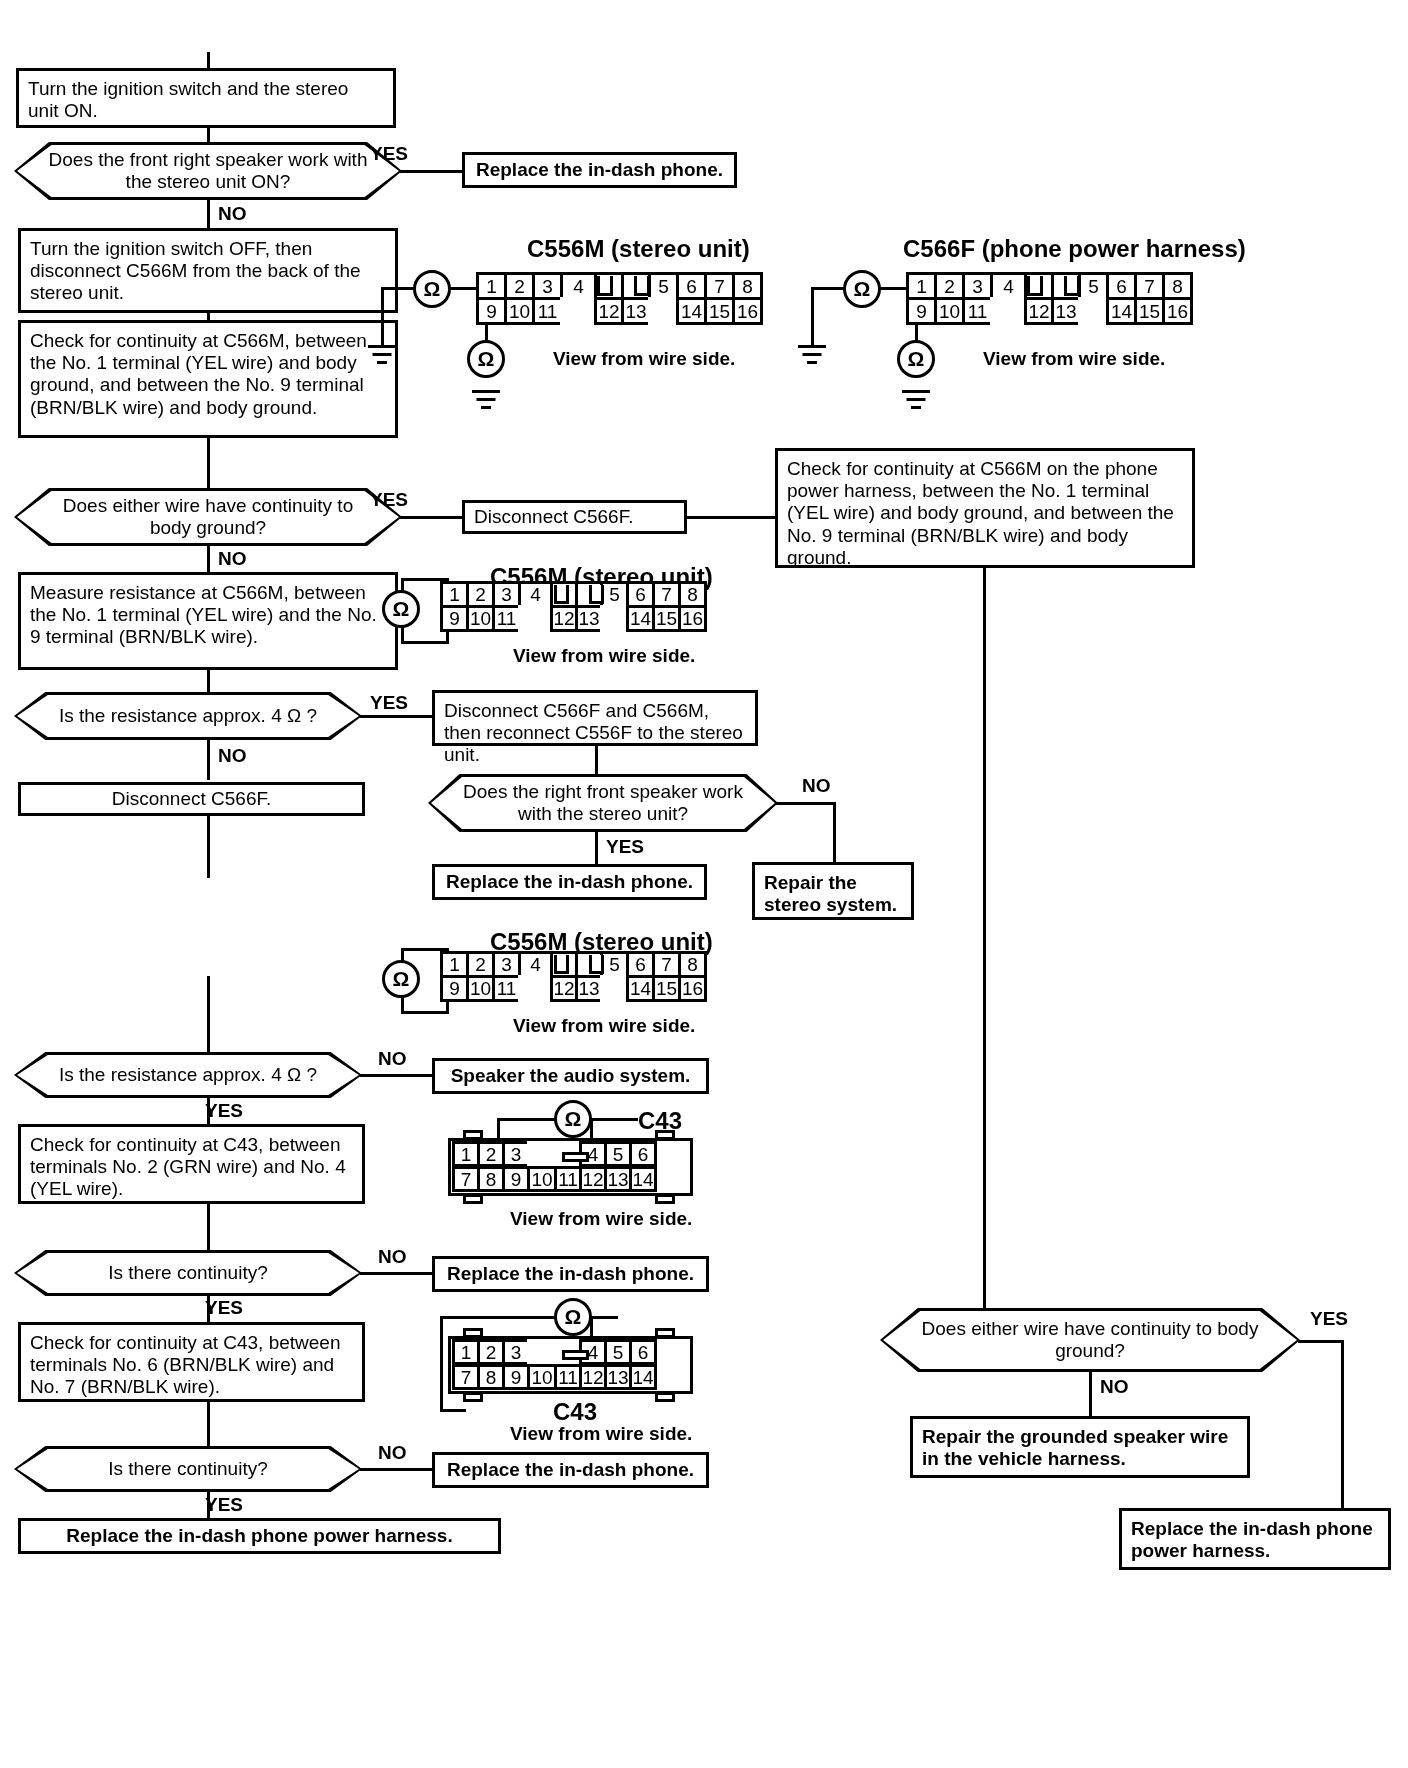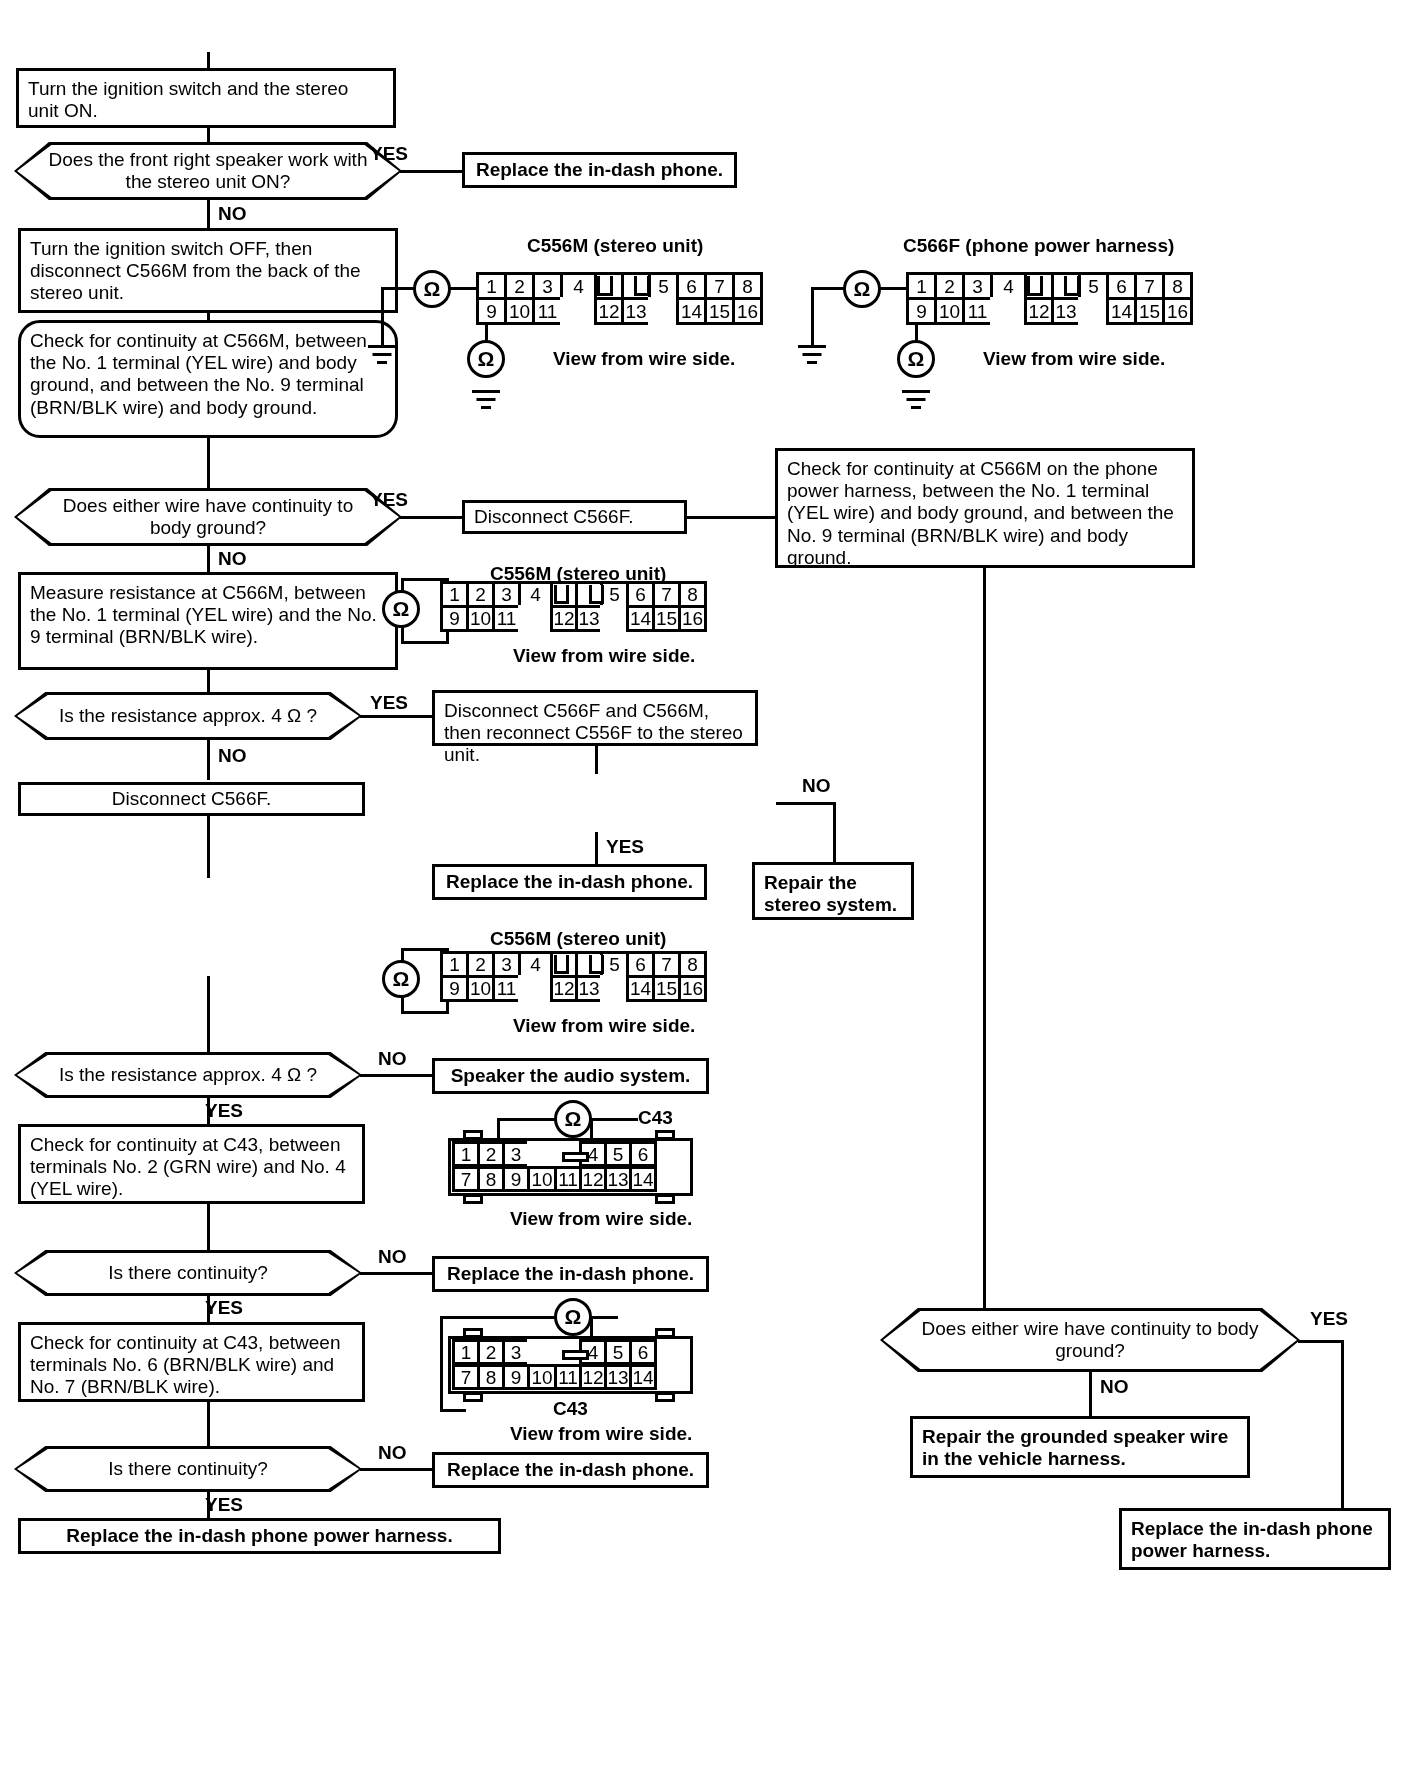--- a/index.html
+++ b/index.html
@@ -73,21 +73,21 @@
     position:absolute;
     font-weight:bold;
     font-size:19px;
     white-space:nowrap;
   }
 
   
   .conn-title {
     position:absolute;
     font-weight:bold;
-    font-size:19px;
+    font-size:24px;
     white-space:nowrap;
   }
   .viewnote {
     position:absolute;
     font-weight:bold;
     font-size:19px;
     white-space:nowrap;
   }
   .pinrow { position:absolute; display:flex; }
   .pin {
@@ -137,21 +137,21 @@
   <div class="hline" style="left:400px; top:170px; width:62px;"></div>
   <div class="lbl" style="left:370px; top:143px;">YES</div>
   <div class="box bold center" style="left:462px; top:152px; width:275px; height:36px;">Replace the in-dash phone.</div>
 
   <div class="vline" style="left:207px; top:200px; height:28px;"></div>
   <div class="lbl" style="left:218px; top:203px;">NO</div>
 
   <div class="box tall" style="left:18px; top:228px; width:380px; height:85px;">Turn the ignition switch OFF, then disconnect C566M from the back of the stereo unit.</div>
   <div class="vline" style="left:207px; top:313px; height:10px;"></div>
 
-  <div class="box tall" style="left:18px; top:320px; width:380px; height:118px;border-radius:22px;">Check for continuity at C566M, between the No. 1 terminal (YEL wire) and body ground, and between the No. 9 terminal (BRN/BLK wire) and body ground.</div>
+  <div class="box tall" style="left:18px; top:320px; width:380px; height:118px;">Check for continuity at C566M, between the No. 1 terminal (YEL wire) and body ground, and between the No. 9 terminal (BRN/BLK wire) and body ground.</div>
   <div class="vline" style="left:207px; top:438px; height:50px;"></div>
 
   <div class="conn-title" style="left:527px; top:235px;">C556M (stereo unit)</div>
   <div class="ohm" style="left:413px; top:270px; width:38px; height:38px;">Ω</div>
   <div class="hline" style="left:449px; top:287px; width:30px;"></div>
   <div class="hline" style="left:381px; top:287px; width:34px;"></div>
   <div class="vline" style="left:381px; top:287px; height:60px;"></div>
   <div class="gnd" style="left:368px; top:345px; width:28px; height:22px;">
     <i style="width:28px; top:0px;"></i>
       <i style="width:19px; top:8px;"></i>
@@ -303,20 +303,25 @@
   <div class="hline" style="left:360px; top:715px; width:72px;"></div>
   <div class="box tall" style="left:432px; top:690px; width:326px; height:56px;">Disconnect C566F and C566M, then reconnect C556F to the stereo unit.</div>
   <div class="vline" style="left:595px; top:746px; height:28px;"></div>
 
   <div class="vline" style="left:207px; top:740px; height:40px;"></div>
   <div class="lbl" style="left:218px; top:745px;">NO</div>
 
   <div class="box center" style="left:18px; top:782px; width:347px; height:34px;">Disconnect C566F.</div>
   <div class="vline" style="left:207px; top:816px; height:62px;"></div>
 
+  <div class="hex" style="left:428px; top:774px; width:350px; height:58px;">
+    <div class="hex-in">
+        <span class="txt">Does the right front speaker work with the stereo unit?</span>
+      </div>
+  </div>
   <div class="lbl" style="left:802px; top:775px;">NO</div>
   <div class="hline" style="left:776px; top:802px; width:60px;"></div>
   <div class="vline" style="left:833px; top:802px; height:60px;"></div>
 
   <div class="vline" style="left:595px; top:832px; height:32px;"></div>
   <div class="lbl" style="left:606px; top:836px;">YES</div>
 
   <div class="box bold center" style="left:432px; top:864px; width:275px; height:36px;">Replace the in-dash phone.</div>
 
   <div class="box bold tall" style="left:752px; top:862px; width:162px; height:58px;">Repair the stereo system.</div>

